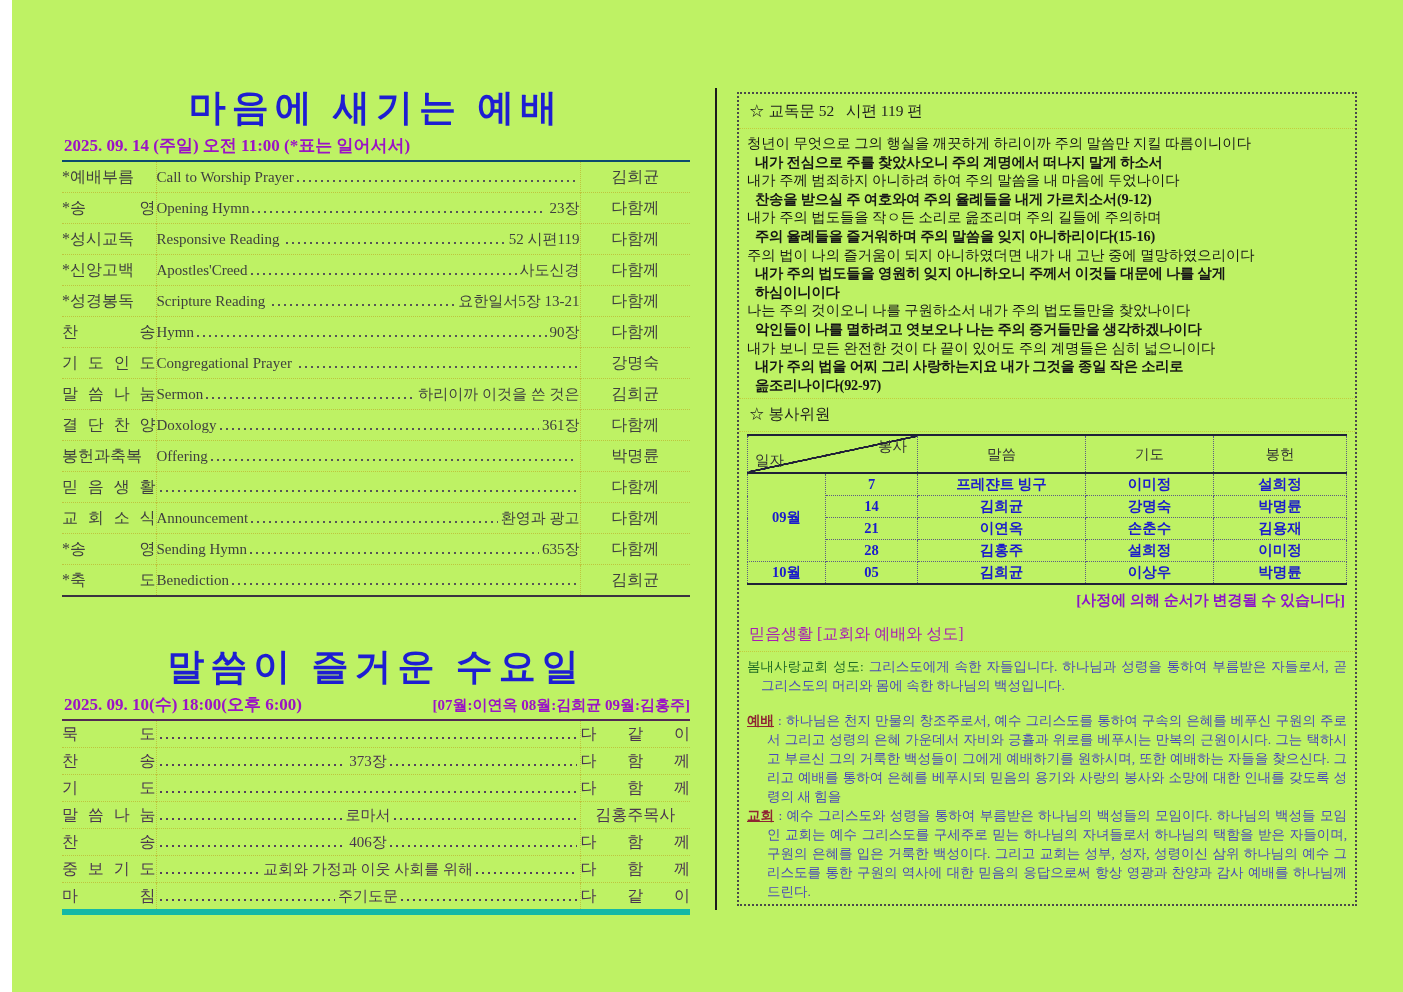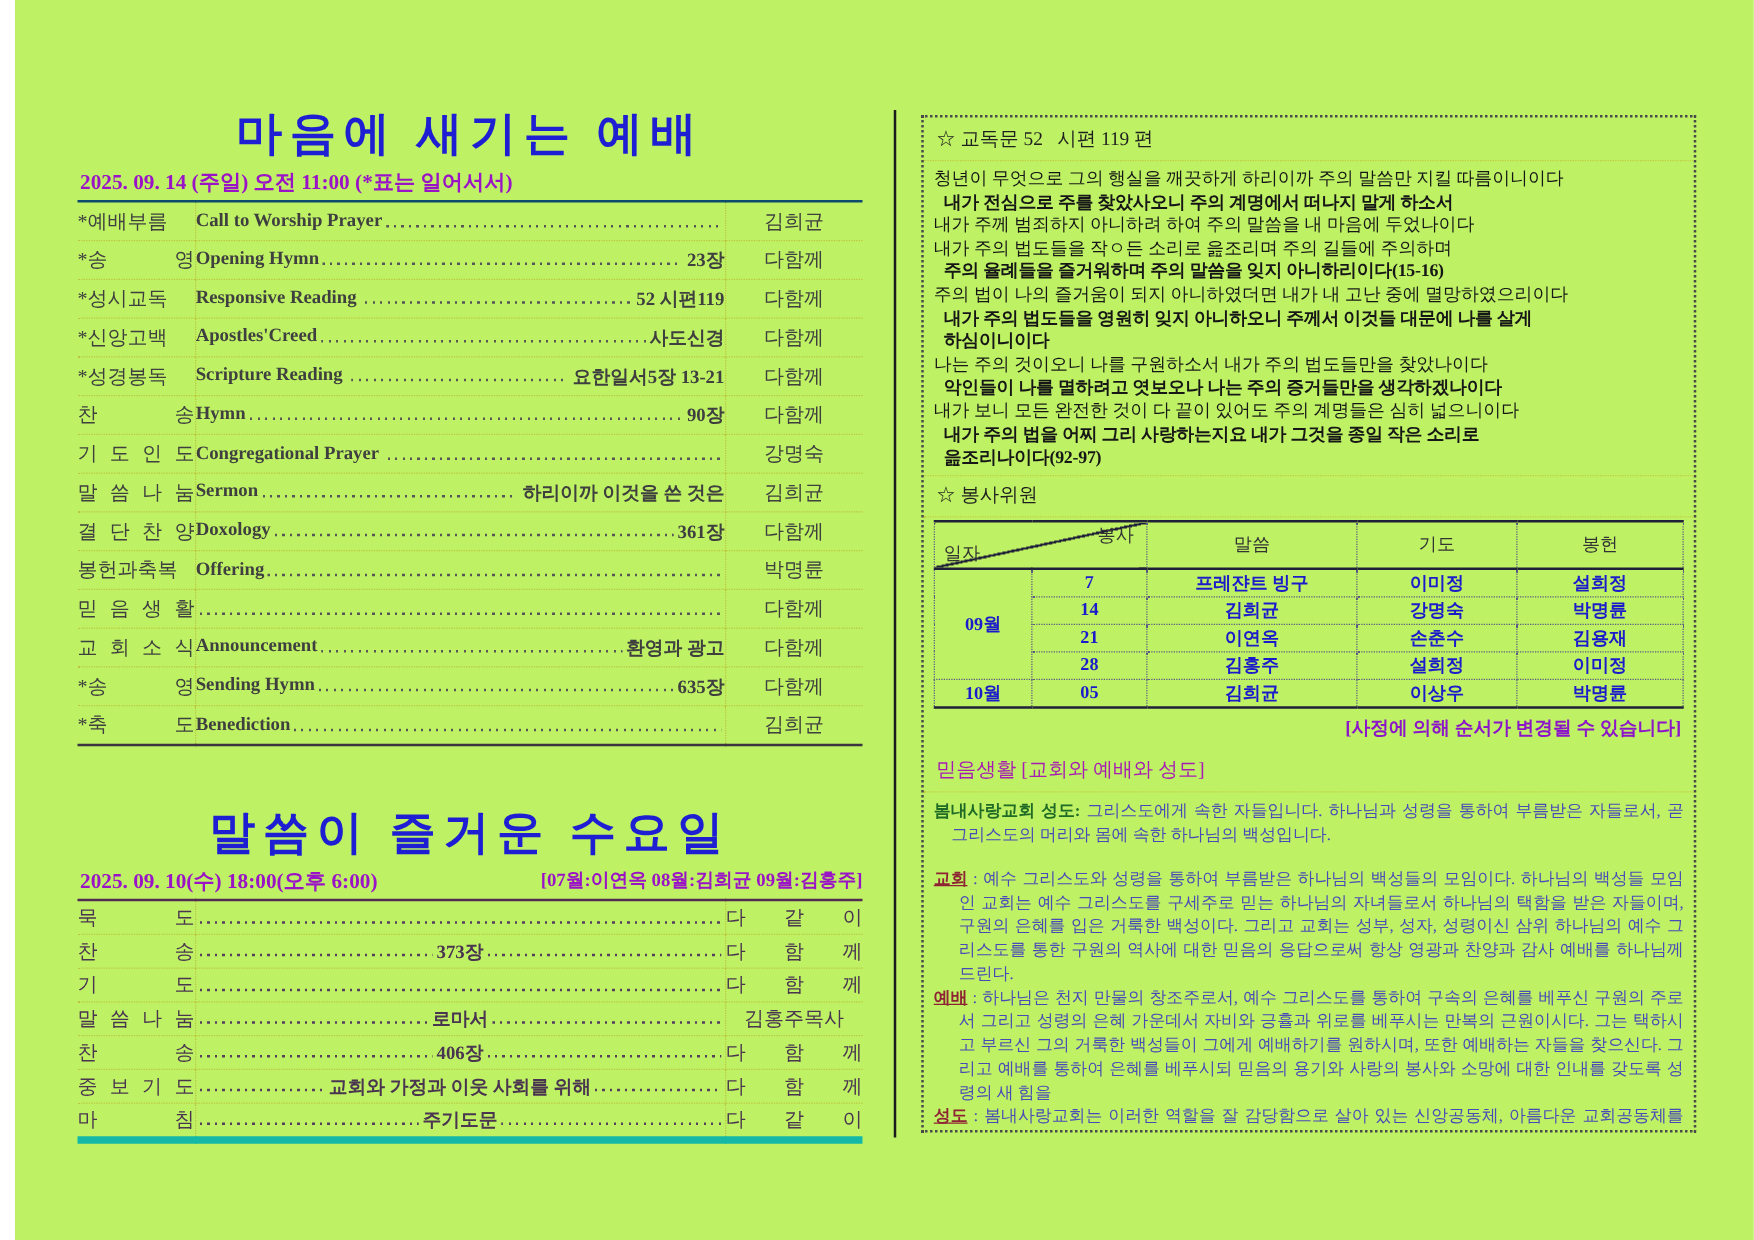--- a/index.html
+++ b/index.html
@@ -18,21 +18,21 @@
   table.order{border-top:2px solid #0c4a6e;border-bottom:2px solid #3b3340;}
   table.wednesday{border-top:2px solid #532a53;border-bottom:6px solid #14b8a6;}
   .order td{padding:0;vertical-align:middle;}
   .order td+td{border-left:1px dotted #bdc53e;}
   .order tr+tr td{border-top:1px dotted #bdc53e;}
   .sunday td{height:30px;}
   .wednesday td{height:26px;}
   .lbl{padding:0 7px 0 3px;font-size:16px;color:#3f3f3f;text-align:justify;text-align-last:justify;}
   .wednesday .lbl{color:#4a3550;}
   .cnt{padding:0 5px;}
-  .cnt .flexline{display:flex;align-items:flex-start;width:100%;font-weight:bold;}
+  .cnt .flexline{display:flex;align-items:center;width:100%;}
   .cnt .lt{font-size:15px;color:#3f3f3f;white-space:pre;}
   .cnt .rt,.cnt .ct{font-size:15px;color:#3f3f3f;white-space:pre;}
   .wednesday .cnt .ct{color:#4a3550;}
   .dots{flex:1 1 auto;position:relative;min-width:12px;height:1em;}
   .dots::after{content:"";position:absolute;left:3px;right:3px;bottom:3px;height:2px;
       background-image:repeating-linear-gradient(90deg,#565656 0 1.8px,transparent 1.8px 6px);}
   .wednesday .dots::after{background-image:repeating-linear-gradient(90deg,#55405c 0 1.8px,transparent 1.8px 6px);}
   .nm{font-size:16px;color:#3f3f3f;padding:0 8px;text-align:center;}
   .nm.spread{text-align:justify;text-align-last:justify;}
   .wednesday .nm{color:#4a3550;}
@@ -58,21 +58,21 @@
       background:linear-gradient(to bottom right,transparent calc(50% - 1px),#202038 calc(50% - 1px) calc(50% + 1px),transparent calc(50% + 1px));}
   .diag .top{position:absolute;top:1px;right:10px;}
   .diag .bot{position:absolute;bottom:2px;left:7px;}
   .sv-note{text-align:right;color:#8d15c9;font-weight:bold;font-size:15px;padding:6px 2px 2px;}
 
   .fl-header{color:#a81cb4;font-size:16px;padding:12px 2px 4px;white-space:pre-wrap;}
   #fl-paras{padding-top:3px;}
   #fl-paras p{margin:0;font-size:13.5px;line-height:19px;color:#4a49b8;text-align:justify;}
   p.fl-intro{padding-left:14px;text-indent:-14px;margin-bottom:16px !important;}
   p.fl-p{padding-left:20px;text-indent:-20px;}
-  .kw-green{color:#1f6b25;font-weight:bold;}
+  .kw-green{color:#1f6b25;font-weight:normal;}
   .kw-maroon{color:#8e2433;font-weight:bold;text-decoration:underline;}
 </style>
 </head>
 <body>
 
 <div class="page">
 
   <div class="col-left">
     <div>
       <h1 class="svc-title">마음에 새기는 예배</h1>
@@ -329,20 +329,21 @@
 
   <div class="divider"></div>
 
   <div class="col-right">
     <div class="rr-header">☆ 교독문 52   시편 119 편</div>
     <div class="sep"></div>
     <div id="rr-lines">
         <div class="rr-line">청년이 무엇으로 그의 행실을 깨끗하게 하리이까 주의 말씀만 지킬 따름이니이다</div>
         <div class="rr-line b">내가 전심으로 주를 찾았사오니 주의 계명에서 떠나지 말게 하소서</div>
         <div class="rr-line">내가 주께 범죄하지 아니하려 하여 주의 말씀을 내 마음에 두었나이다</div>
+        <div class="rr-line b">찬송을 받으실 주 여호와여 주의 율례들을 내게 가르치소서(9-12)</div>
         <div class="rr-line">내가 주의 법도들을 작ㅇ든 소리로 읊조리며 주의 길들에 주의하며</div>
         <div class="rr-line b">주의 율례들을 즐거워하며 주의 말씀을 잊지 아니하리이다(15-16)</div>
         <div class="rr-line">주의 법이 나의 즐거움이 되지 아니하였더면 내가 내 고난 중에 멸망하였으리이다</div>
         <div class="rr-line b">내가 주의 법도들을 영원히 잊지 아니하오니 주께서 이것들 대문에 나를 살게</div>
         <div class="rr-line b">하심이니이다</div>
         <div class="rr-line">나는 주의 것이오니 나를 구원하소서 내가 주의 법도들만을 찾았나이다</div>
         <div class="rr-line b">악인들이 나를 멸하려고 엿보오나 나는 주의 증거들만을 생각하겠나이다</div>
         <div class="rr-line">내가 보니 모든 완전한 것이 다 끝이 있어도 주의 계명들은 심히 넓으니이다</div>
         <div class="rr-line b">내가 주의 법을 어찌 그리 사랑하는지요 내가 그것을 종일 작은 소리로</div>
         <div class="rr-line b">읊조리나이다(92-97)</div>
@@ -400,19 +401,19 @@
             <td>이상우</td>
             <td>박명륜</td>
           </tr>
         </tbody>
     </table>
     <div class="sv-note">[사정에 의해 순서가 변경될 수 있습니다]</div>
     <div class="fl-header">믿음생활 [교회와 예배와 성도]</div>
     <div class="sep"></div>
     <div id="fl-paras">
         <p class="fl-intro"><b class="kw-green">봄내사랑교회 성도:</b> 그리스도에게 속한 자들입니다. 하나님과 성령을 통하여 부름받은 자들로서, 곧 그리스도의 머리와 몸에 속한 하나님의 백성입니다.</p>
+        <p class="fl-p"><b class="kw-maroon">예배</b> : 하나님은 천지 만물의 창조주로서, 예수 그리스도를 통하여 구속의 은혜를 베푸신 구원의 주로서 그리고 성령의 은혜 가운데서 자비와 긍휼과 위로를 베푸시는 만복의 근원이시다. 그는 택하시고 부르신 그의 거룩한 백성들이 그에게 예배하기를 원하시며, 또한 예배하는 자들을 찾으신다. 그리고 예배를 통하여 은혜를 베푸시되 믿음의 용기와 사랑의 봉사와 소망에 대한 인내를 갖도록 성령의 새 힘을</p>
         <p class="fl-p"><b class="kw-maroon">교회</b> : 예수 그리스도와 성령을 통하여 부름받은 하나님의 백성들의 모임이다. 하나님의 백성들 모임인 교회는 예수 그리스도를 구세주로 믿는 하나님의 자녀들로서 하나님의 택함을 받은 자들이며, 구원의 은혜를 입은 거룩한 백성이다. 그리고 교회는 성부, 성자, 성령이신 삼위 하나님의 예수 그리스도를 통한 구원의 역사에 대한 믿음의 응답으로써 항상 영광과 찬양과 감사 예배를 하나님께 드린다.</p>
-        <p class="fl-p"><b class="kw-maroon">예배</b> : 하나님은 천지 만물의 창조주로서, 예수 그리스도를 통하여 구속의 은혜를 베푸신 구원의 주로서 그리고 성령의 은혜 가운데서 자비와 긍휼과 위로를 베푸시는 만복의 근원이시다. 그는 택하시고 부르신 그의 거룩한 백성들이 그에게 예배하기를 원하시며, 또한 예배하는 자들을 찾으신다. 그리고 예배를 통하여 은혜를 베푸시되 믿음의 용기와 사랑의 봉사와 소망에 대한 인내를 갖도록 성령의 새 힘을</p>
         <p class="fl-p"><b class="kw-maroon">성도</b> : 봄내사랑교회는 이러한 역할을 잘 감당함으로 살아 있는 신앙공동체, 아름다운 교회공동체를 견지해 갈 수 있도록 성도님들과 함께 하겠습니다. 예배 가운데 임재하시는 거룩하신 하나님이 성령으로 함께 하시어, 우리를 얼마나 사랑하시며, 긍휼과 자비를 베푸시며, 인도하시며, 보호하시는지를 모든 성도들은 이 예배에서 경험하시기를 간구합니다.</p>
       </div>
   </div>
 
 </div>
 
 </body></html>

